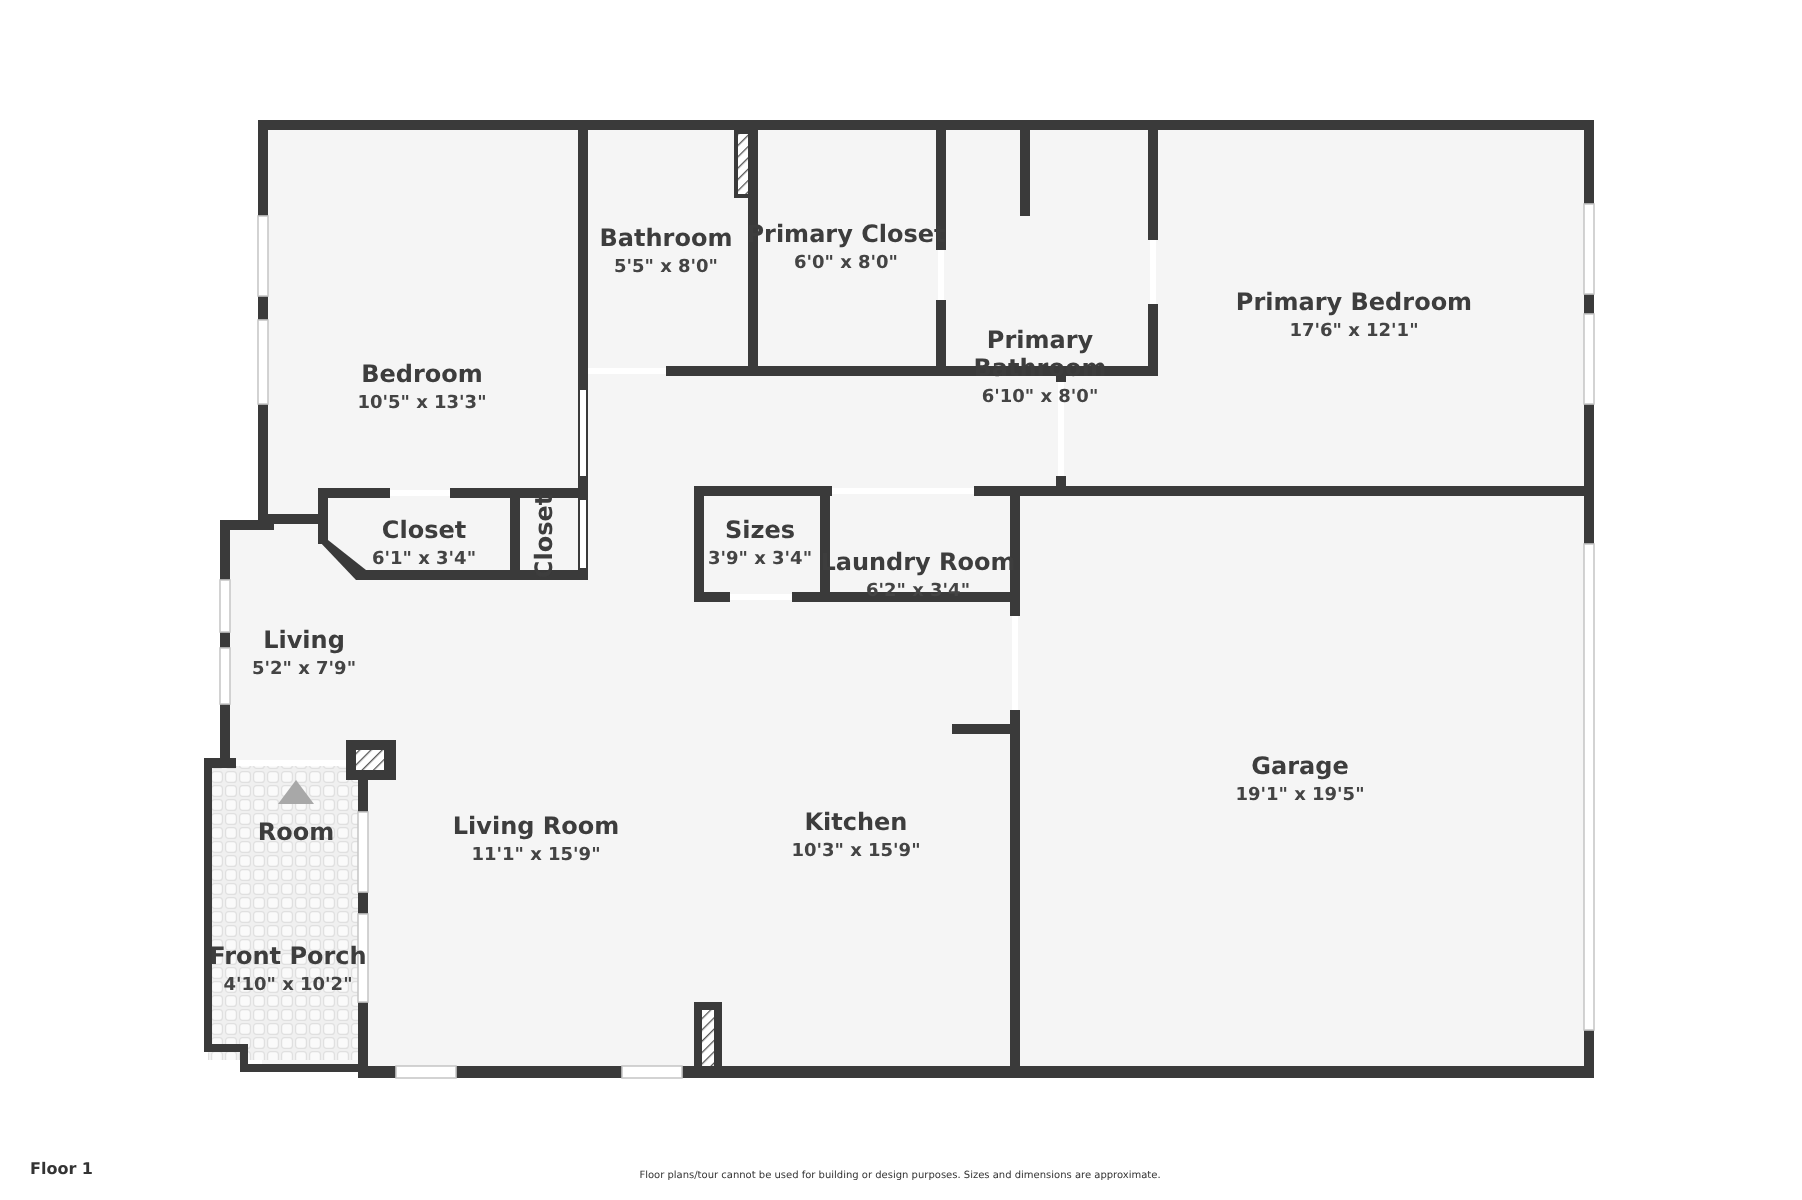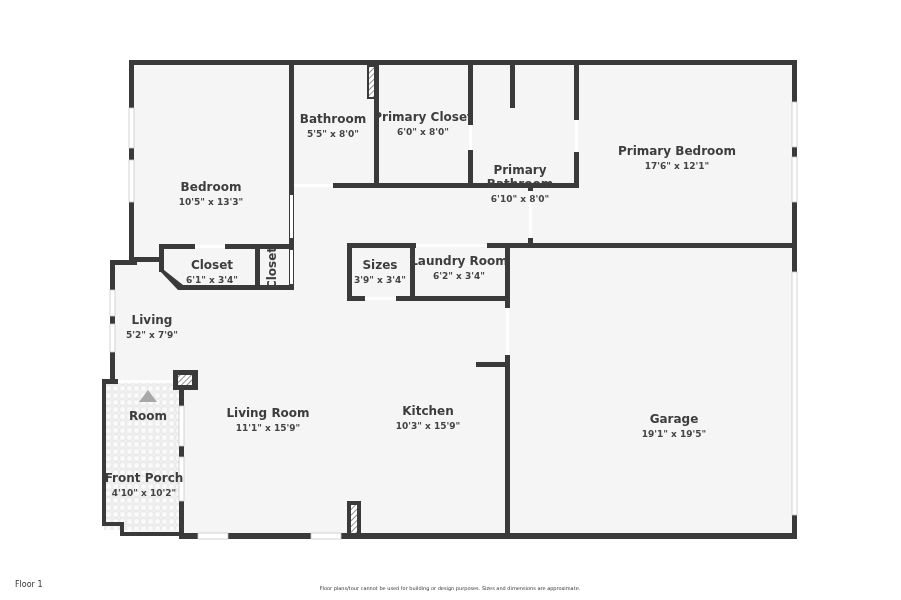--- a/index.html
+++ b/index.html
@@ -8,21 +8,21 @@
     svg#plan { position: absolute; left: 0; top: 0; }
     .wall { fill: #3a3a3a; }
     .floor { fill: #f5f5f5; }
     .opening { fill: #ffffff; }
     .window { fill: #ffffff; stroke: #c8c8c8; stroke-width: 0.8; }
     .label { position: absolute; transform: translate(-50%, -50%); text-align: center;
              color: #3d3d3d; white-space: nowrap; line-height: 1.15; }
     .room-name { font-weight: bold; font-size: 12px; display: block; }
     .room-dim { font-weight: bold; font-size: 9px; display: block; margin-top: 2px; color: #444; }
     .vertical { transform: translate(-50%, -50%) rotate(-90deg); }
-    .footer-left { position: absolute; left: 15px; top: 580px; font-size: 8px; font-weight: normal; color: #333; }
+    .footer-left { position: absolute; left: 15px; top: 580px; font-size: 8px; font-weight: bold; color: #333; }
     .footer-center { position: absolute; left: 450px; top: 585px; transform: translateX(-50%);
                      font-size: 5px; color: #333; white-space: nowrap; }
   </style>
 </head>
 <body>
 
 <svg id="plan" width="901" height="600" viewBox="0 0 901 600">
   <defs>
     <pattern id="hatch" width="4" height="4" patternUnits="userSpaceOnUse" patternTransform="rotate(45)">
       <rect width="4" height="4" fill="#ffffff"></rect>
@@ -165,21 +165,21 @@
   <span class="room-name">Closet</span>
   <span class="room-dim">6'1" x 3'4"</span>
 </div>
 <div class="label vertical" style="left:273px; top:268px;">
   <span class="room-name">Closet</span>
 </div>
 <div class="label" style="left:380px; top:272px;">
   <span class="room-name">Sizes</span>
   <span class="room-dim">3'9" x 3'4"</span>
 </div>
-<div class="label" style="left:459px; top:268px;text-align:center;">
+<div class="label" style="left:459px; top:288px;text-align:center;">
   <span class="room-name">Laundry Room</span>
   <span class="room-dim">6'2" x 3'4"</span>
 </div>
 <div class="label" style="left:152px; top:327px;">
   <span class="room-name">Living</span>
   <span class="room-dim">5'2" x 7'9"</span>
 </div>
 <div class="label" style="left:148px; top:417px;">
   <span class="room-name">Room</span>
 </div>
@@ -188,19 +188,19 @@
   <span class="room-dim">4'10" x 10'2"</span>
 </div>
 <div class="label" style="left:268px; top:420px;">
   <span class="room-name">Living Room</span>
   <span class="room-dim">11'1" x 15'9"</span>
 </div>
 <div class="label" style="left:428px; top:418px;">
   <span class="room-name">Kitchen</span>
   <span class="room-dim">10'3" x 15'9"</span>
 </div>
-<div class="label" style="left:674px; top:390px;margin-top:36px;">
+<div class="label" style="left:650px; top:390px;">
   <span class="room-name">Garage</span>
   <span class="room-dim">19'1" x 19'5"</span>
 </div>
 
 <div class="footer-left">Floor 1</div>
 <div class="footer-center">Floor plans/tour cannot be used for building or design purposes. Sizes and dimensions are approximate.</div>
 
 </body></html>

